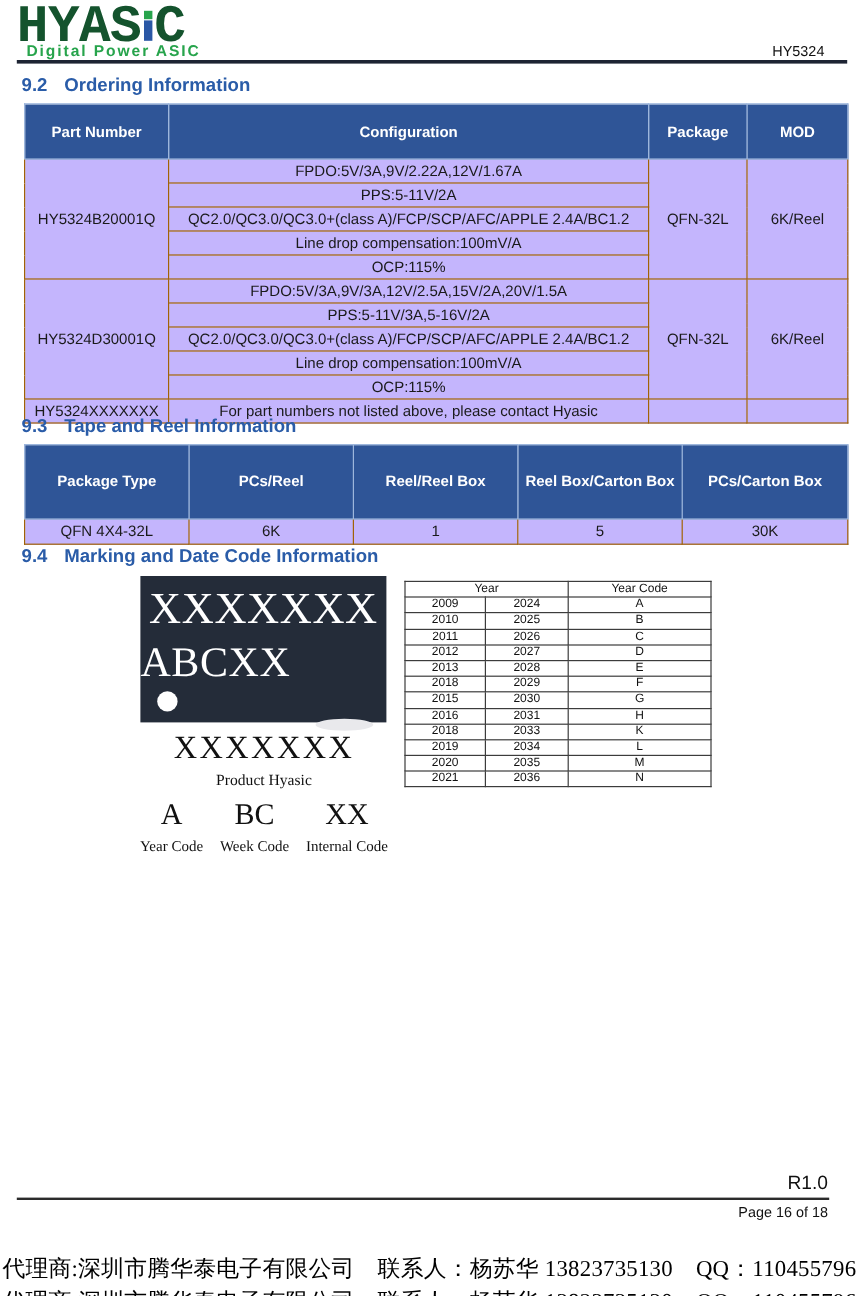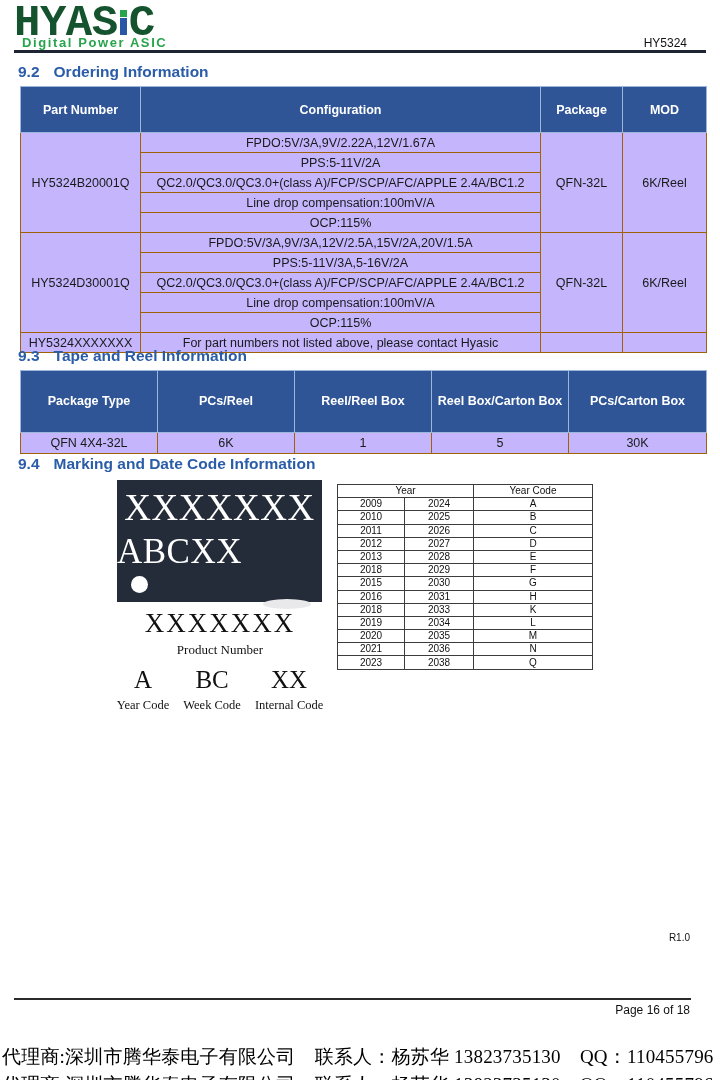--- a/index.html
+++ b/index.html
@@ -55,21 +55,21 @@
   .code-val{font-size:25px;}
   .code-lab{font-size:12.5px;margin-top:4px;white-space:nowrap;}
 
   
   .t-year{position:absolute;left:337px;top:484px;width:255px;border-collapse:collapse;table-layout:fixed;}
   .t-year th,.t-year td{border:1px solid #3c3c3c;font-size:10px;font-weight:400;
                         text-align:center;padding:0;height:12.2px;line-height:12px;color:#111;}
   .t-year col.c1{width:67px;} .t-year col.c2{width:69px;} .t-year col.c3{width:119px;}
 
   
-  .rev{position:absolute;right:30px;top:932px;font-size:10px;color:#111;text-align:center;}
+  .rev{position:absolute;right:30px;top:978px;font-size:16px;color:#111;text-align:center;}
   .footer-rule{position:absolute;left:14px;top:998px;width:677px;height:2px;background:#2b2b2b;}
   .pageno{position:absolute;right:30px;top:1003px;font-size:12px;color:#111;}
 
   
   .contact{position:absolute;left:2px;white-space:nowrap;color:#000;
            font-family:"Liberation Serif",serif;font-size:19px;letter-spacing:.2px;}
   .contact-1{top:1044px;} .contact-2{top:1072px;}
 </style>
 </head>
 <body>
@@ -188,21 +188,21 @@
 
   <div class="chip">
     <div class="chip-l1">XXXXXXX</div>
     <div class="chip-l2">ABCXX</div>
     <div class="chip-dot"></div>
   </div>
   <div class="chip-shadow"></div>
 
   <div class="mark-labels">
     <div class="pn-value">XXXXXXX</div>
-    <div class="pn-label">Product Number</div>
+    <div class="pn-label">Product Hyasic</div>
     <div class="codes">
       <div class="code-col">
         <div class="code-val">A</div>
         <div class="code-lab">Year Code</div>
       </div>
       <div class="code-col">
         <div class="code-val">BC</div>
         <div class="code-lab">Week Code</div>
       </div>
       <div class="code-col">
@@ -278,25 +278,20 @@
       <tr>
           <td>2020</td>
           <td>2035</td>
           <td>M</td>
         </tr>
       <tr>
           <td>2021</td>
           <td>2036</td>
           <td>N</td>
         </tr>
-      <tr>
-          <td>2023</td>
-          <td>2038</td>
-          <td>Q</td>
-        </tr>
     </tbody>
   </table>
 
   <div class="rev">R1.0</div>
   <div class="footer-rule"></div>
   <div class="pageno">Page 16 of 18</div>
 
   <div class="contact contact-1">代理商:深圳市腾华泰电子有限公司　联系人：杨苏华 13823735130　QQ：110455796</div>
   <div class="contact contact-2">代理商:深圳市腾华泰电子有限公司　联系人：杨苏华 13823735130　QQ：110455796</div>
 

